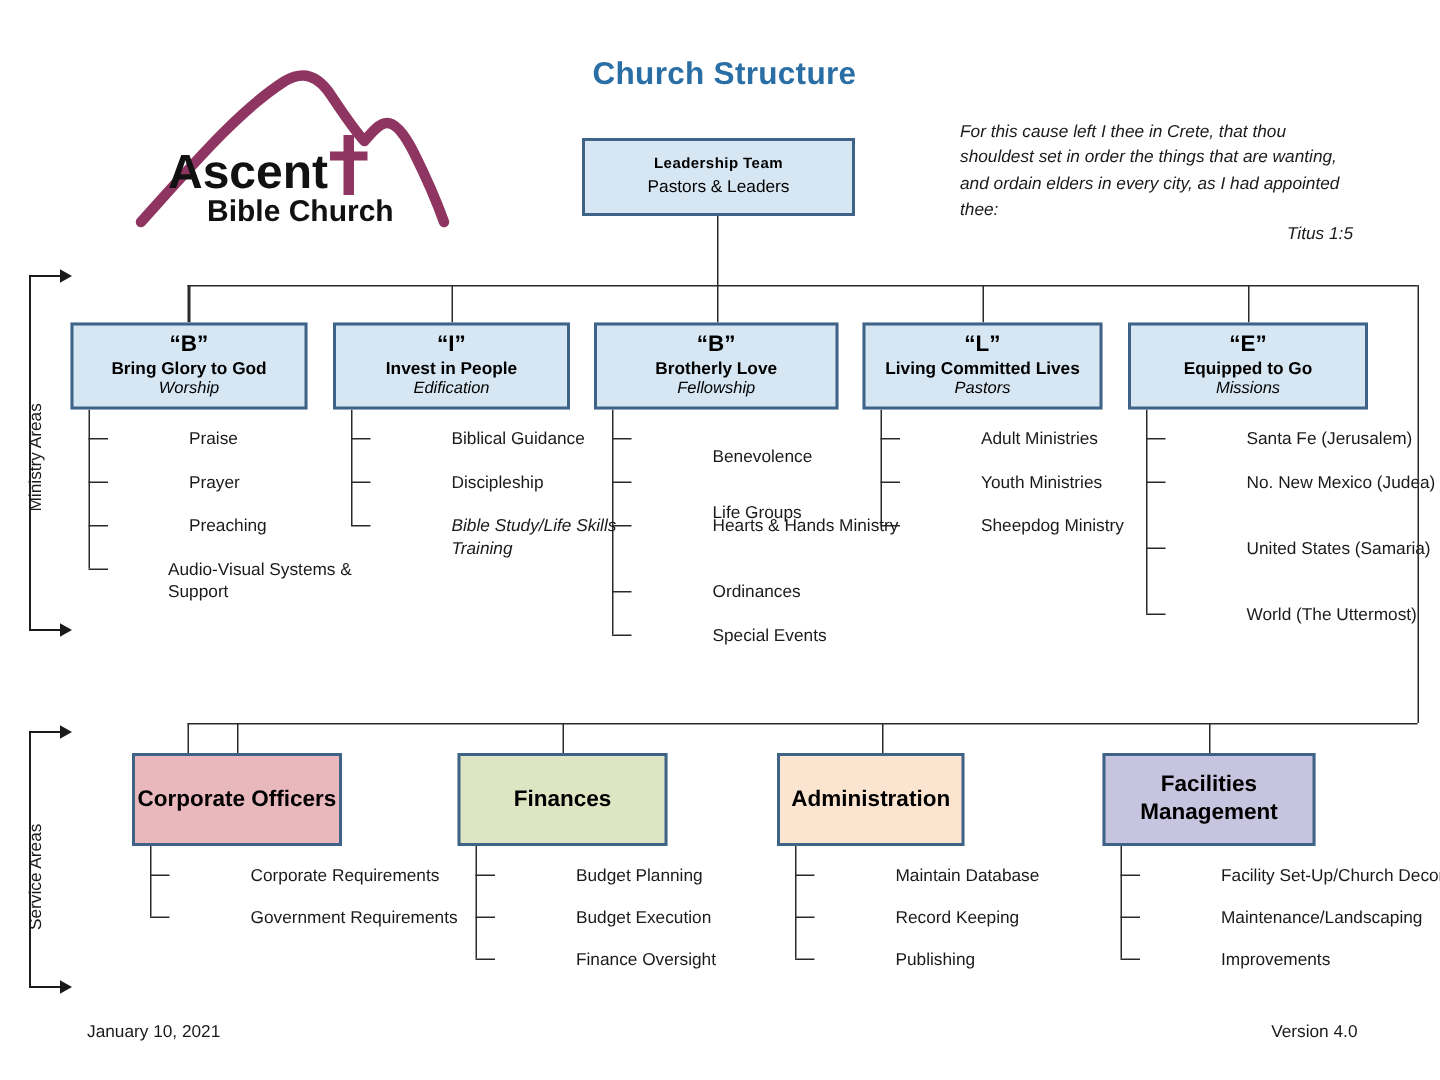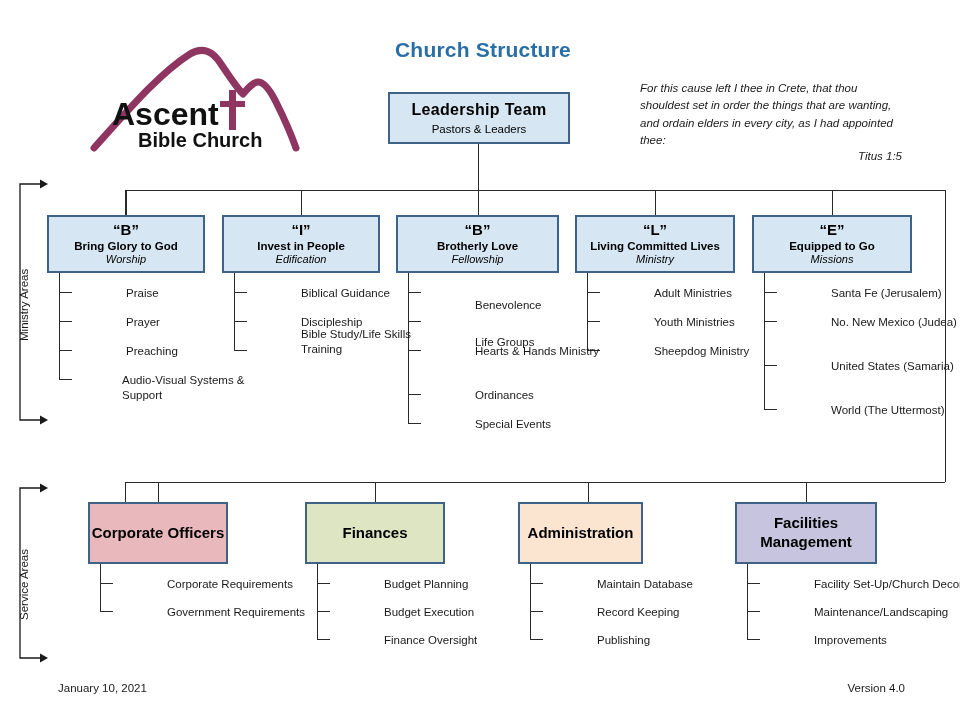--- a/index.html
+++ b/index.html
@@ -42,21 +42,21 @@
     box-sizing:border-box;
     display:flex;flex-direction:column;align-items:center;justify-content:center;
     text-align:center;
     z-index:3;
   }
   .node .letter{font-size:15px;font-weight:bold;line-height:1.15;color:#000;}
   .node .name{font-size:11.5px;font-weight:bold;line-height:1.25;color:#000;}
   .node .sub{font-size:11px;font-style:italic;line-height:1.25;color:#000;}
 
   #leadership{left:388px;top:92px;width:182px;height:52px;}
-  #leadership .name{font-size:16px;font-weight:bold;letter-spacing:.3px;}
+  #leadership .name{font-size:10px;font-weight:bold;letter-spacing:.3px;}
   #leadership .sub{font-size:11.5px;font-style:normal;margin-top:2px;}
 
   .ministry-box{top:215px;height:58px;}
 
   .service-box{top:502px;height:62px;}
   .service-box .name{font-size:15px;font-weight:bold;line-height:1.25;}
 
   
   .vline{position:absolute;width:1px;background:#2a2a2a;z-index:1;}
   .hline{position:absolute;height:1px;background:#2a2a2a;z-index:1;}
@@ -173,43 +173,43 @@
 
   <div id="nodes">
       <div class="node ministry-box" style="left:47px;width:158px;background:#d6e7f3;">
         <div class="letter">“B”</div>
         <div class="name">Bring Glory to God</div>
         <div class="sub">Worship</div>
       </div>
       <div class="leaf" style="left:78px;top:286px;width:136px;">Praise</div>
       <div class="leaf" style="left:78px;top:315px;width:136px;">Prayer</div>
       <div class="leaf" style="left:78px;top:344px;width:136px;">Preaching</div>
-      <div class="leaf" style="left:74px;top:373px;width:136px;">Audio-Visual  Systems &amp; Support</div>
+      <div class="leaf" style="left:64px;top:373px;width:136px;">Audio-Visual  Systems &amp; Support</div>
       <div class="node ministry-box" style="left:222px;width:158px;background:#d6e7f3;">
         <div class="letter">“I”</div>
         <div class="name">Invest in People</div>
         <div class="sub">Edification</div>
       </div>
       <div class="leaf" style="left:253px;top:286px;width:136px;">Biblical Guidance</div>
       <div class="leaf" style="left:253px;top:315px;width:136px;">Discipleship</div>
-      <div class="leaf" style="left:253px;top:327px;width:136px;">Bible Study/Life Skills Training</div>
+      <div class="leaf" style="left:253px;top:344px;width:136px;font-style:italic;">Bible Study/Life Skills Training</div>
       <div class="node ministry-box" style="left:396px;width:163px;background:#d6e7f3;">
         <div class="letter">“B”</div>
         <div class="name">Brotherly Love</div>
         <div class="sub">Fellowship</div>
       </div>
       <div class="leaf" style="left:427px;top:298px;width:141px;">Benevolence</div>
       <div class="leaf" style="left:427px;top:315px;width:141px;margin-top:20px;">Life Groups</div>
       <div class="leaf" style="left:427px;top:344px;width:141px;">Hearts &amp; Hands Ministry</div>
       <div class="leaf" style="left:427px;top:388px;width:141px;">Ordinances</div>
       <div class="leaf" style="left:427px;top:417px;width:141px;">Special Events</div>
       <div class="node ministry-box" style="left:575px;width:160px;background:#d6e7f3;">
         <div class="letter">“L”</div>
         <div class="name">Living Committed Lives</div>
-        <div class="sub">Ministry</div>
+        <div class="sub">Pastors</div>
       </div>
       <div class="leaf" style="left:606px;top:286px;width:138px;">Adult Ministries</div>
       <div class="leaf" style="left:606px;top:315px;width:138px;">Youth  Ministries</div>
       <div class="leaf" style="left:606px;top:344px;width:138px;">Sheepdog  Ministry</div>
       <div class="node ministry-box" style="left:752px;width:160px;background:#d6e7f3;">
         <div class="letter">“E”</div>
         <div class="name">Equipped to Go</div>
         <div class="sub">Missions</div>
       </div>
       <div class="leaf" style="left:783px;top:286px;width:138px;">Santa Fe (Jerusalem)</div>

